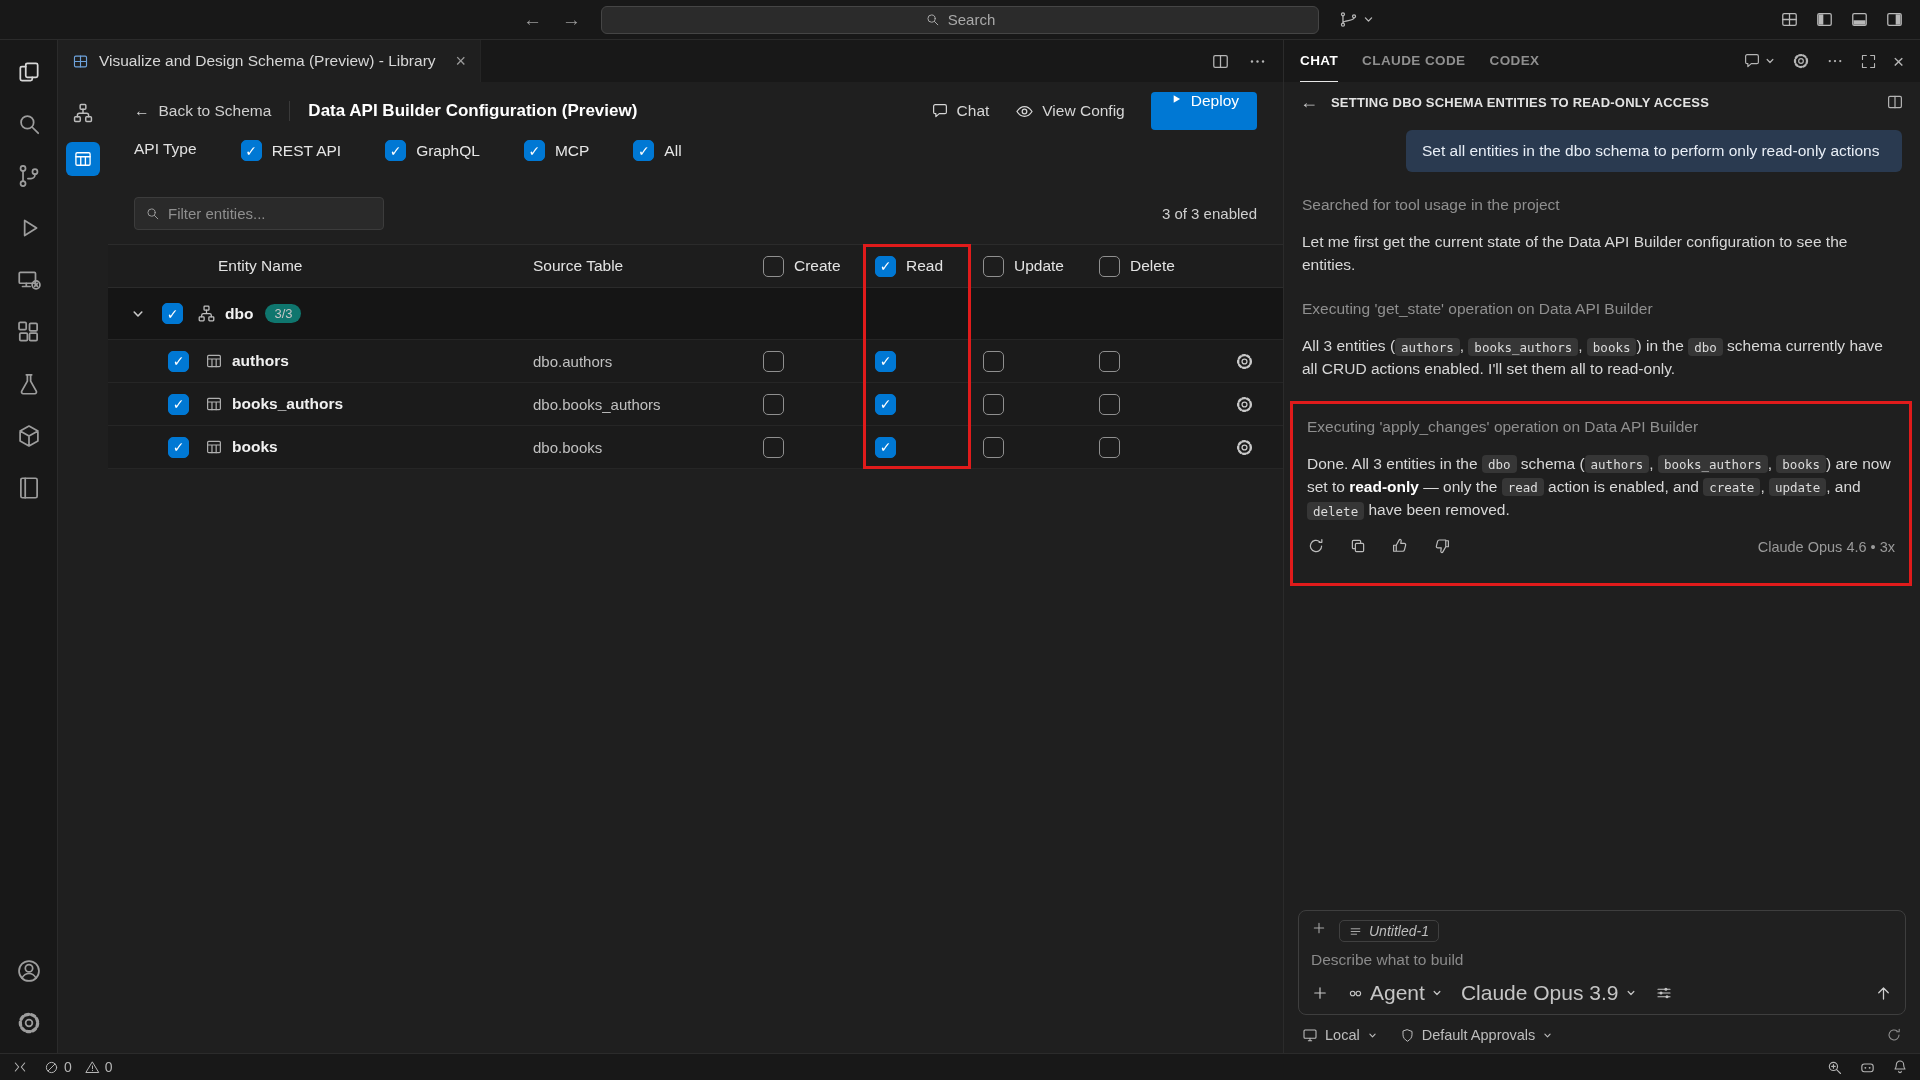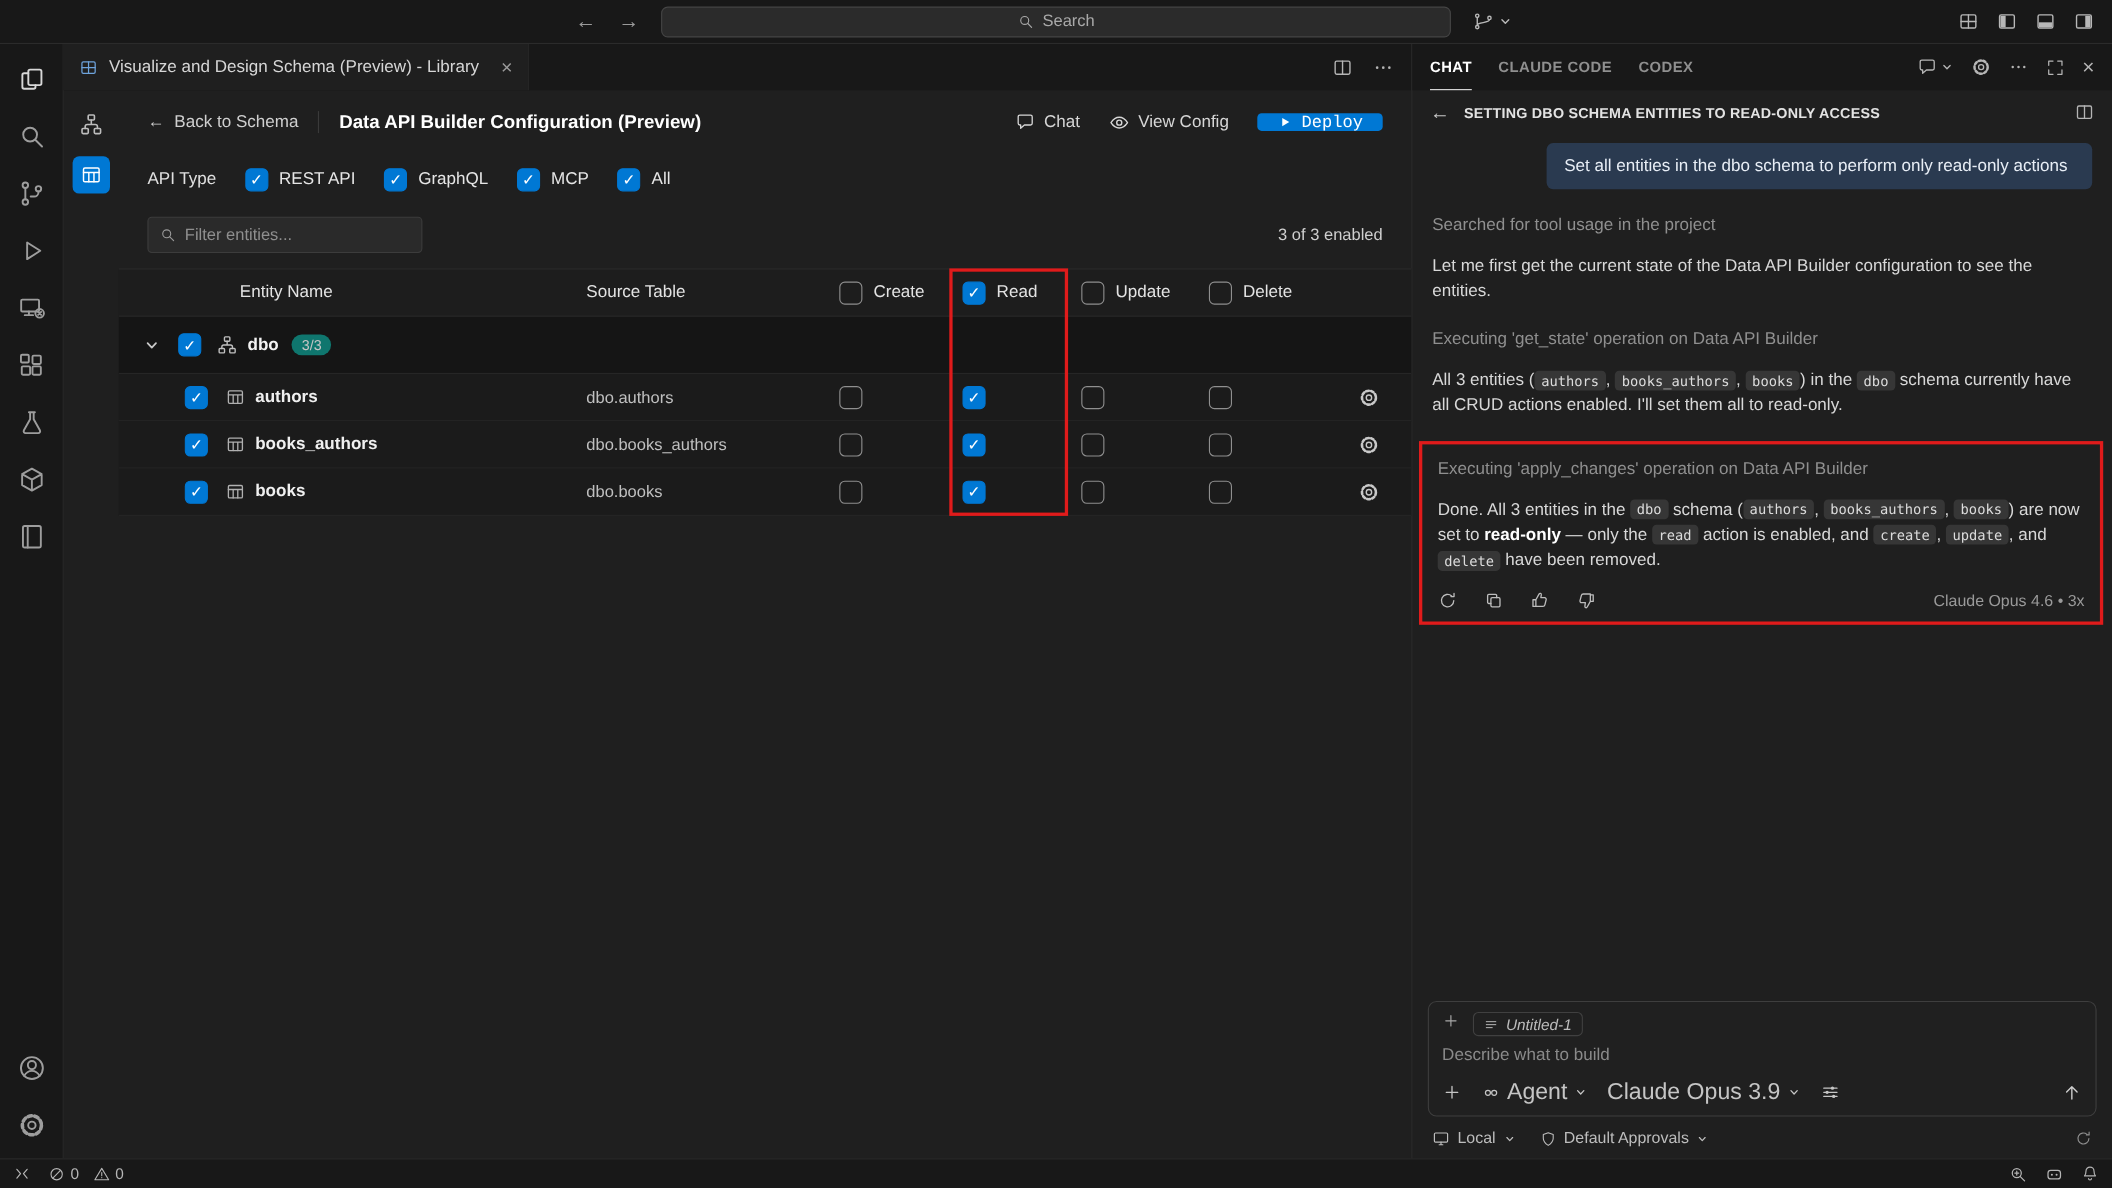--- a/index.html
+++ b/index.html
@@ -41,23 +41,23 @@
   .strip-btn{width:34px;height:34px;border-radius:6px;display:flex;align-items:center;justify-content:center;color:#bdbdbd}
   .strip-btn.active{background:var(--accent,#0078d4);color:#fff}
   .content{flex:1;min-width:0;display:flex;flex-direction:column}
 
   .page-header{height:58px;flex:none;display:flex;align-items:center;padding:0 26px;gap:18px}
   .back-link{display:flex;gap:9px;color:#cfcfcf;align-items:center;white-space:nowrap}
   .hdr-div{width:1px;height:20px;background:#3a3a3a}
   .page-title{font-size:17px;font-weight:bold;color:#fff;white-space:nowrap}
   .header-actions{margin-left:auto;display:flex;align-items:center;gap:26px}
   .action-link{display:flex;gap:8px;align-items:center;color:#d6d6d6;white-space:nowrap}
-  .deploy-btn{background:var(--accent,#0078d4);color:#fff;border:none;border-radius:4px;height:16px;padding:0 18px;display:flex;align-items:center;gap:8px;font-size:15.5px;font-family:Liberation Mono, monospace}
-
-  .api-row{height:46px;flex:none;display:flex;align-items:center;gap:26px;padding:0 26px}
+  .deploy-btn{background:var(--accent,#0078d4);color:#fff;border:none;border-radius:4px;height:38px;padding:0 18px;display:flex;gap:8px;font-size:15.5px;font-family:Liberation Sans, sans-serif}
+
+  .api-row{height:46px;flex:none;display:flex;align-items:flex-start;gap:44px;padding:0 26px}
   .api-label{color:#e0e0e0}
   .cb-item{display:flex;align-items:center;gap:10px;color:#e6e6e6}
 
   .cb{width:21px;height:21px;border:1.5px solid #8f8f8f;border-radius:5px;flex:none;display:flex;align-items:center;justify-content:center;background:transparent}
   .cb::after{content:"✓";font-size:14px;line-height:1;color:transparent;font-weight:bold}
   .cb.checked{background:var(--accent,#0078d4);border-color:var(--accent,#0078d4)}
   .cb.checked::after{color:#fff}
 
   .filter-row{height:54px;flex:none;display:flex;align-items:center;padding:0 26px}
   .filter-input{width:250px;height:33px;background:#2a2a2a;border:1px solid #3c3c3c;border-radius:4px;display:flex;align-items:center;gap:8px;padding:0 10px;color:#9a9a9a}
@@ -95,21 +95,21 @@
   .chat-x{font-size:19px;line-height:1}
   .thread-header{height:40px;flex:none;display:flex;align-items:center;gap:13px;padding:0 16px}
   .thread-title{font-size:13px;font-weight:bold;color:#e3e3e3;letter-spacing:.2px;white-space:nowrap}
   .thread-split{margin-left:auto;color:#b5b5b5}
   .chat-body{flex:1;min-height:0;overflow:hidden;padding:8px 18px 0;display:flex;flex-direction:column}
   .user-msg{margin-left:104px;background:#2a3a50;border-radius:6px;padding:10px 16px;color:#e8eef6;line-height:1.4}
   .note{color:#8f8f8f;margin-top:24px}
   .para{color:#d8d8d8;line-height:1.5;margin-top:16px}
   .chat code{font-family:"DejaVu Sans Mono","Liberation Mono",monospace;font-size:12.5px;background:#363636;border-radius:4px;padding:1.5px 6px;color:#dcdcdc}
   .para strong{color:#fff}
-  .apply-box{border:3px solid var(--highlight,#e01b1b);margin:20px -10px 0 -12px;padding:12px 14px 10px}
+  .apply-box{border:3px solid var(--highlight,#e01b1b);margin:20px -10px 0 -12px;padding:12px 14px 28px}
   .apply-box .note{margin-top:2px}
   .msg-actions{display:flex;align-items:flex-end;gap:24px;margin-top:16px;color:#bdbdbd}
   .model-info{margin-left:auto;color:#9a9a9a;font-size:14.5px}
   .chat-spacer{flex:1}
   .chat-input-area{flex:none;padding:10px 14px 4px}
   .input-box{border:1px solid #3e3e3e;border-radius:8px;background:#202020;padding:9px 12px}
   .ctx-row{display:flex;gap:12px;color:#a8a8a8}
   .ctx-chip{display:flex;align-items:center;gap:7px;border:1px solid #404040;border-radius:5px;padding:2px 9px;font-size:14px;color:#bdbdbd;font-style:italic}
   .input-line{margin-top:9px}
   .input-line input{width:100%;background:transparent;border:none;outline:none;color:#ddd;font-size:15.5px;font-family:inherit}

